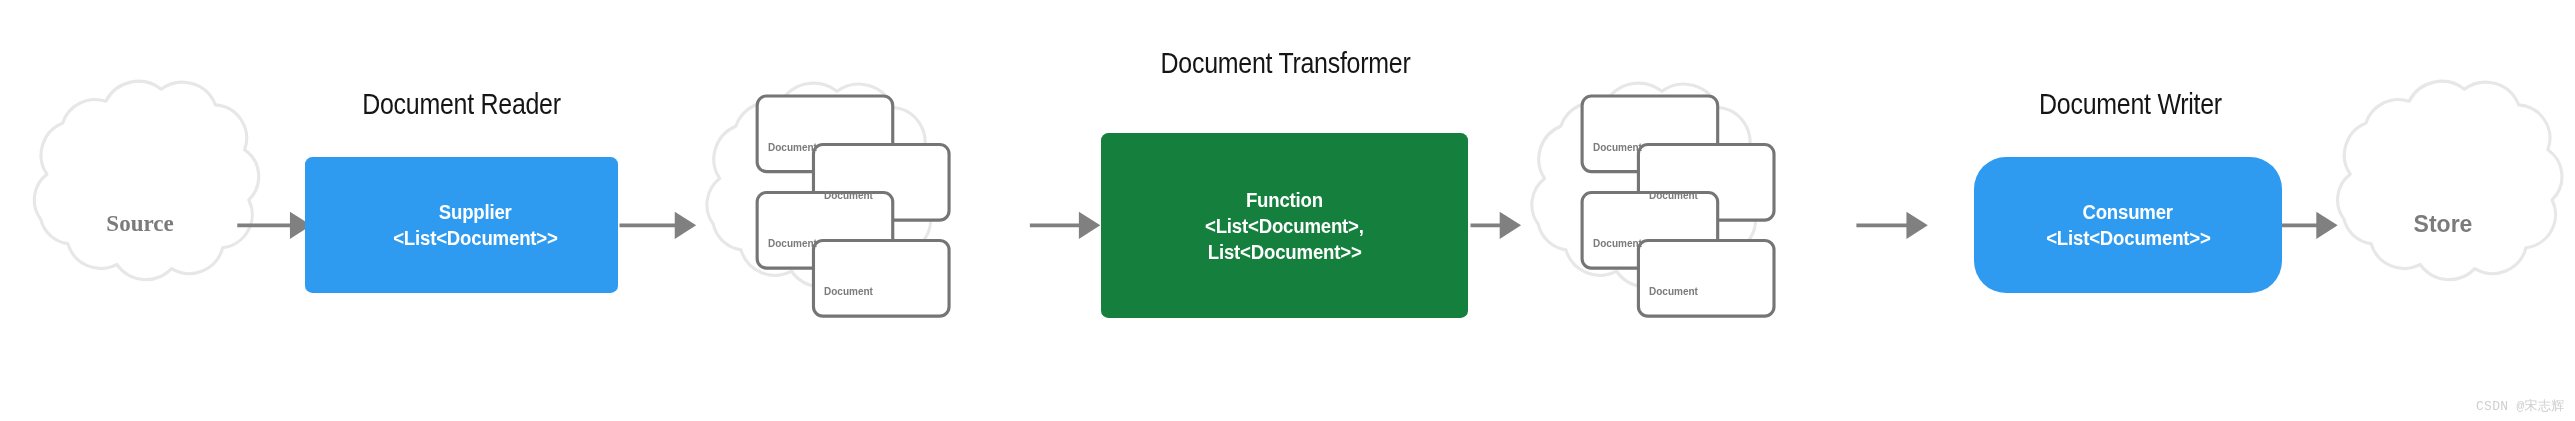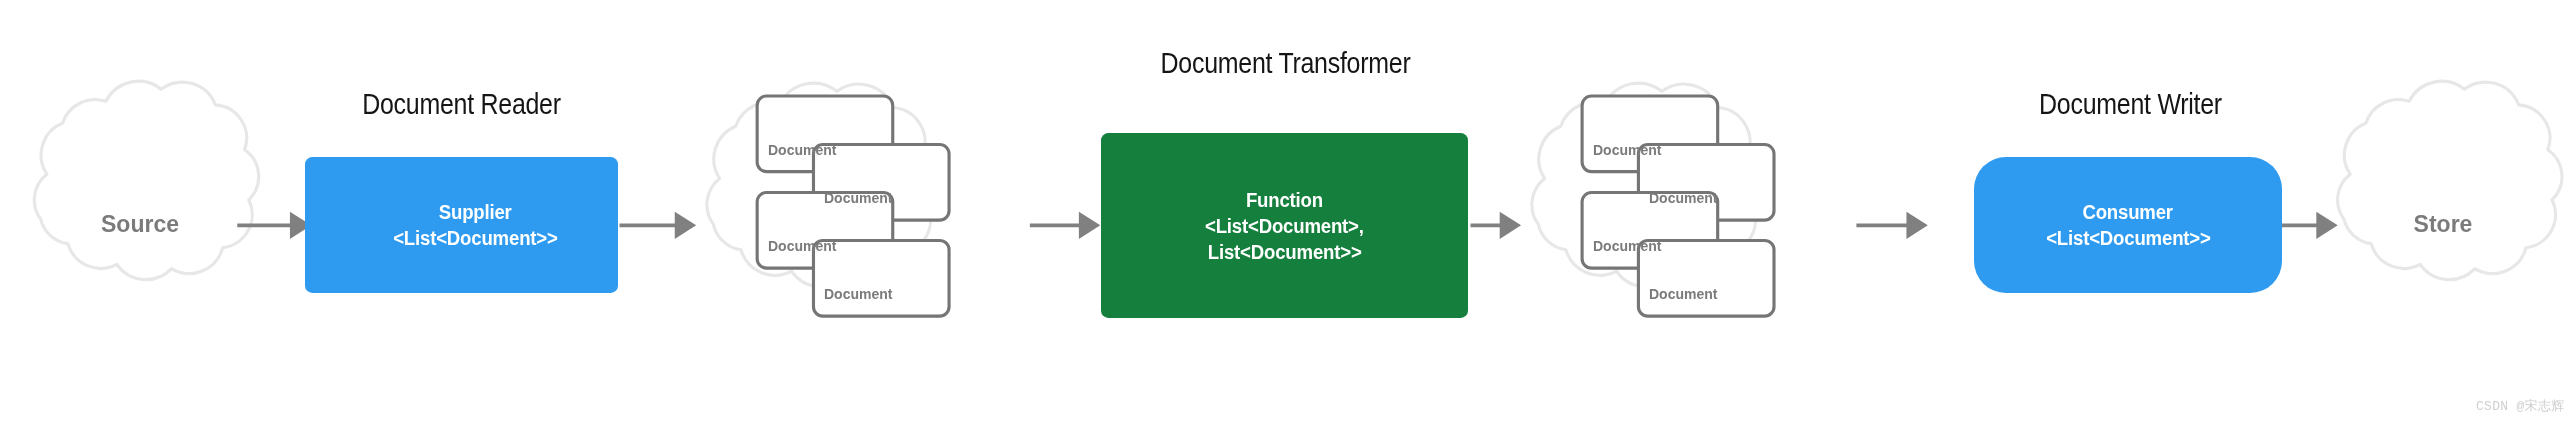--- a/index.html
+++ b/index.html
@@ -71,21 +71,21 @@
     white-space: nowrap;
     text-align: center;
   }
 
   
   .doc-label {
     position: absolute;
     color: #7b7b7b;
     font-family: "Liberation Sans", "DejaVu Sans", sans-serif;
     font-weight: bold;
-    font-size: 14px;
+    font-size: 10px;
     white-space: nowrap;
   }
 
   
   .watermark {
     position: absolute;
     color: #cfcfcf;
     font-family: Liberation Mono, monospace;
     font-size: 13px;
     white-space: nowrap;
@@ -254,21 +254,21 @@
     <div class="proc-line">Function</div>
     <div class="proc-line">&lt;List&lt;Document&gt;,</div>
     <div class="proc-line">List&lt;Document&gt;&gt;</div>
   </div>
 
   <div class="proc-box" style="left:1974px; top:157px; width:308px; height:136px; background:#2E9BF0;border-radius:32px;">
     <div class="proc-line">Consumer</div>
     <div class="proc-line">&lt;List&lt;Document&gt;&gt;</div>
   </div>
 
-  <div class="cloud-label" style="left:41px; top:211px; width:198px; text-align:center;">
+  <div class="cloud-label" style="left:41px; top:211px; width:198px; text-align:center;font-family:Liberation Serif, serif;">
     <span>Source</span>
   </div>
 
   <div class="cloud-label" style="left:2344px; top:211px; width:198px; text-align:center;">
     <span>Store</span>
   </div>
 
   <div class="doc-label" style="left:768px; top:142px;">
     <span>Document</span>
   </div>

